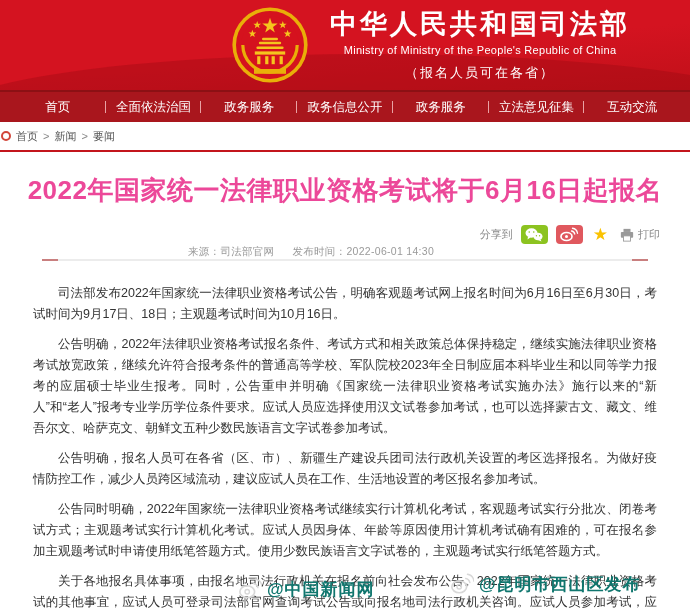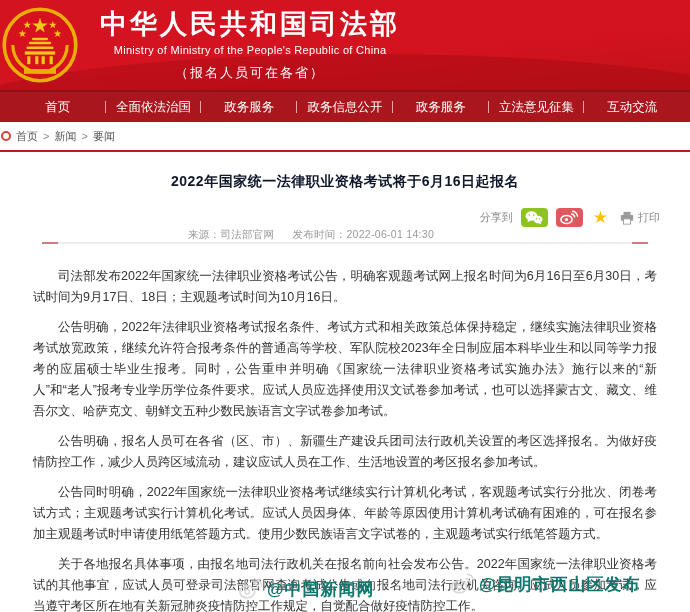--- a/index.html
+++ b/index.html
@@ -9,21 +9,21 @@
     position: relative; overflow: hidden;
     background: #fff;
     font-family: "Liberation Sans", "DejaVu Sans", sans-serif;
   }
 
   
   .site-header {
     height: 90px;
     background: linear-gradient(175deg, #d41320 0%, #d41320 55%, #c11019 100%);
     position: relative;
-    display: flex; align-items: center; justify-content: flex-start;
+    display: flex; align-items: center; justify-content: flex-end;
     overflow: hidden;
   }
   .site-header::after { 
     content: ""; position: absolute; left: -60px; bottom: -34px;
     width: 860px; height: 70px; border-radius: 50% 50% 0 0 / 90% 90% 0 0;
     background: rgba(150, 10, 16, 0.35);
   }
   .header-inner { display: flex; align-items: center; gap: 20px; z-index: 1; margin-right: 60px; }
   .emblem { width: 80px; height: 80px; flex: 0 0 auto; }
   .header-titles { text-align: center; color: #fff; }
@@ -55,21 +55,21 @@
     position: absolute; left: 1px; top: 9px; width: 10px; height: 10px;
     border-radius: 50%; border: 2.5px solid #d2463a; background: #fff;
   }
   .crumb-sep { margin: 0 5px; color: #888; }
   .crumb-item { cursor: pointer; }
   .red-rule { height: 2px; background: #c3151c; }
 
   
   .article-title {
     margin-top: 21px; text-align: center;
-    font-size: 14px; font-weight: bold; color: #0f172a; letter-spacing: 0.5px;
+    font-size: 26px; font-weight: bold; color: #ec4899; letter-spacing: 0.5px;
   }
   .meta-row { position: relative; height: 30px; margin-top: 17px; }
   .meta-src {
     position: absolute; left: 188px; top: 20px;
     font-size: 10.5px; color: #9a9a9a; letter-spacing: 0.3px;
   }
   .meta-src .gap { display: inline-block; width: 18px; }
   .share-box {
     position: absolute; right: 30px; top: 0;
     display: flex; align-items: center; gap: 8px;

